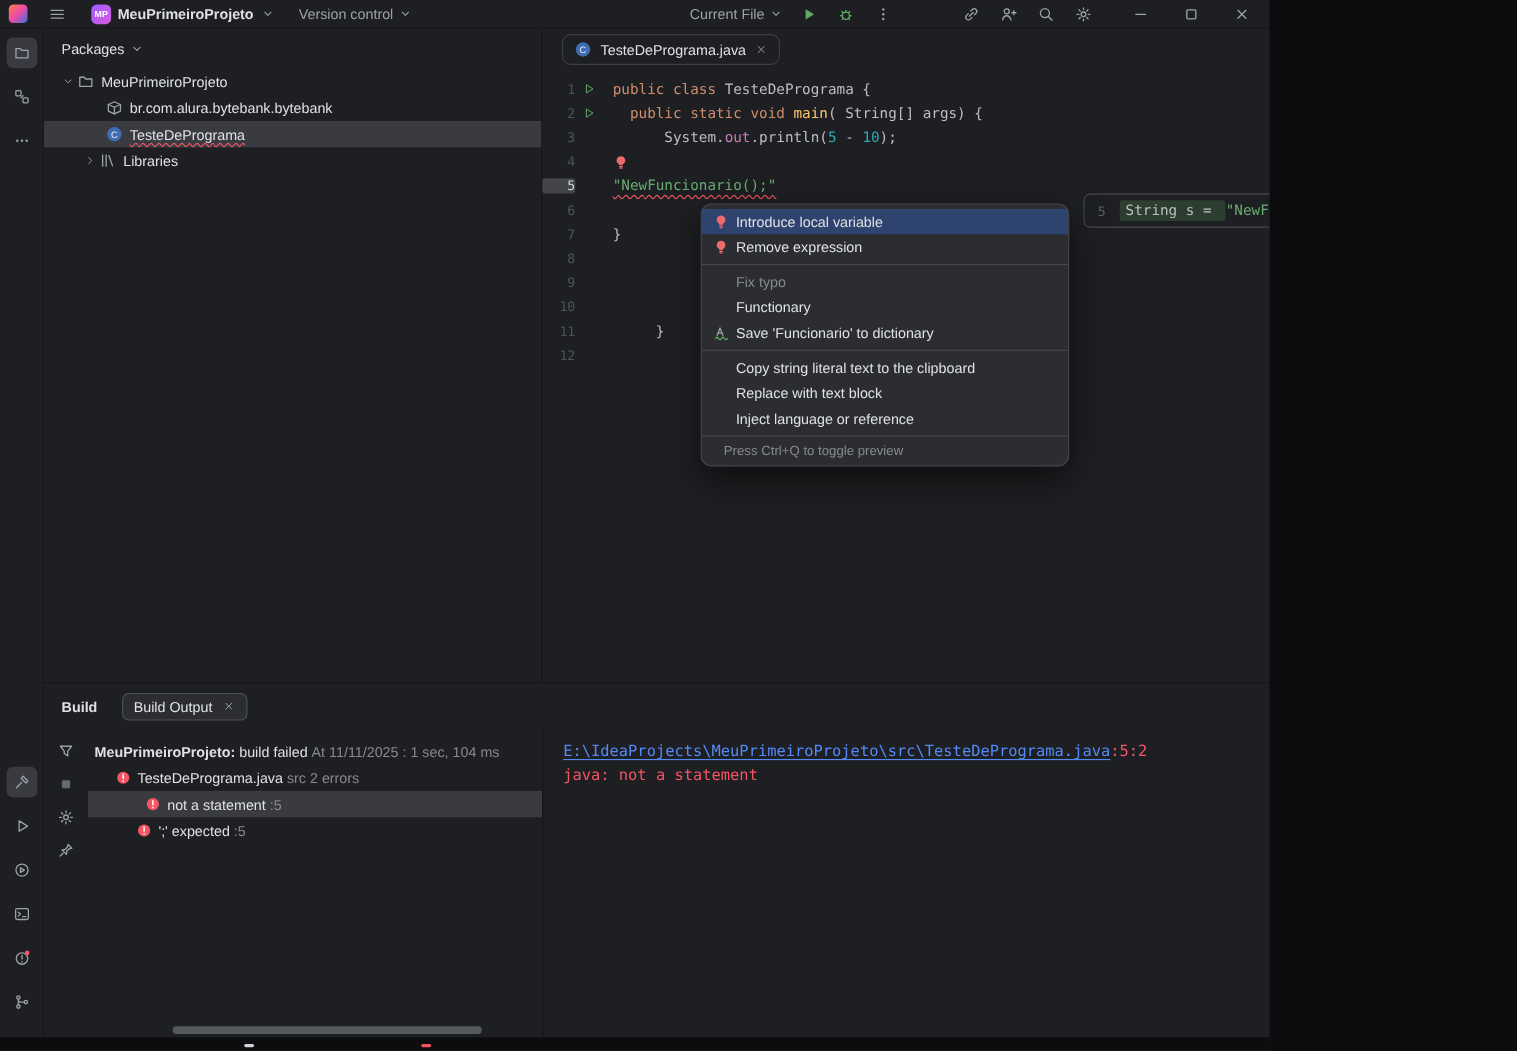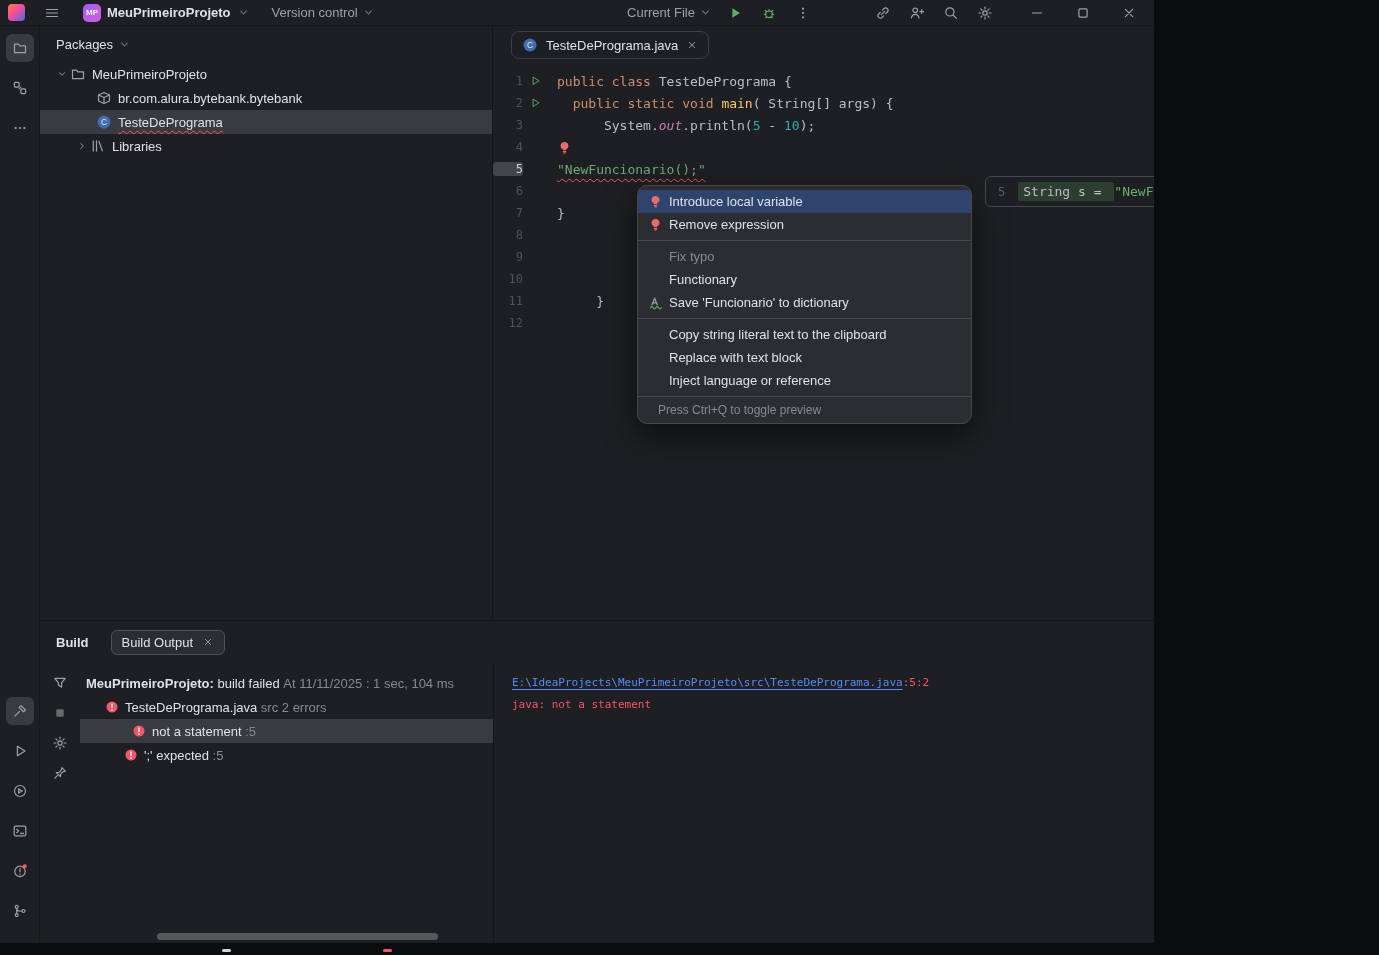--- a/index.html
+++ b/index.html
@@ -58,21 +58,21 @@
   .inspections{position:absolute;top:48px;right:16px;display:flex;align-items:center;gap:5px;font-size:12px;color:#ced0d6;z-index:3;cursor:pointer}
   .insp-n{margin-right:3px}
   #code{padding-top:6px}
   .eline{display:flex;align-items:center;height:22px;font-size:13px}
   .ln{width:30px;text-align:right;color:#4e535b;font-size:12px;flex:none}
   .ln.cur{color:#ced0d6;background:#43454a;border-radius:3px}
   .gico{width:24px;display:flex;align-items:center;justify-content:center;flex:none}
   .ecode{margin-left:10px;white-space:pre;display:flex;align-items:center}
   .ecode .bulb{margin-right:4px}
   .kw{color:#cf8e6d}.pl{color:#bcbec4}.str{color:#6aab73}.num{color:#2aacb8}
-  .fld{color:#c77dbb;font-style:italic}.mth{color:#ffc66d}
+  .fld{color:#c77dbb;}.mth{color:#ffc66d}
   .err{text-decoration-line:underline;text-decoration-style:wavy;text-decoration-color:#f75464;text-decoration-thickness:1px;text-underline-offset:4px}
   .err-stripe{position:absolute;left:835px;top:156px;width:4px;height:15px;border-radius:2px;background:#f75464;cursor:pointer}
 
   
   #intention-popup{position:absolute;left:637px;top:185px;width:335px;background:#2b2d30;border:1px solid #46484d;border-radius:10px;box-shadow:0 12px 32px rgba(0,0,0,.55);padding:4px 0 0;z-index:20}
   .pitem{height:23px;display:flex;align-items:center;padding:0 10px;cursor:pointer;color:#dfe1e5}
   .pitem.selected{background:#2e436e}
   .pitem.muted{color:#87898f;cursor:default}
   .pico{width:21px;flex:none;display:flex;align-items:center}
   .psep{height:1px;background:#46484d;margin:4px 0}
@@ -92,21 +92,21 @@
   .bp-body{position:absolute;left:0;top:42px;right:0;bottom:0;display:flex}
   .bp-tools{width:40px;display:flex;flex-direction:column;align-items:center;padding-top:8px}
   .bp-tools .icon-btn{width:24px;height:24px;margin-bottom:6px}
   .bp-tree{width:413px;position:relative;padding-top:8px;overflow:hidden}
   .btree-row{height:24px;display:flex;align-items:center;white-space:pre;cursor:pointer;color:#dfe1e5}
   .btree-row.selected{background:#393b40}
   .btree-row .ico{margin-right:6px}
   .muted{color:#87898f}
   .bold{font-weight:700}
   .bp-divider{width:1px;background:#141518}
-  .bp-output{flex:1;position:relative;padding:9px 18px;line-height:22px;font-size:11px}
+  .bp-output{flex:1;position:relative;padding:9px 18px;line-height:22px;font-size:14px}
   .olink{color:#548af7;text-decoration:underline;text-underline-offset:3px;cursor:pointer}
   .oloc{color:#f75464;cursor:pointer}
   .omsg{color:#f75464}
   .bp-output-tools{position:absolute;right:10px;top:8px;display:flex;flex-direction:column}
   .bp-output-tools .icon-btn{width:24px;height:24px;margin-bottom:4px}
   .hscroll{position:absolute;left:77px;bottom:3px;width:281px;height:7px;border-radius:4px;background:#55585d;cursor:pointer}
 
   
   #status-strip{position:absolute;left:0;top:943px;width:100%;height:12px;background:#0c0d0f}
   .artifact-white{position:absolute;left:222px;top:6px;width:9px;height:3px;border-radius:2px;background:#d3d5d9}

